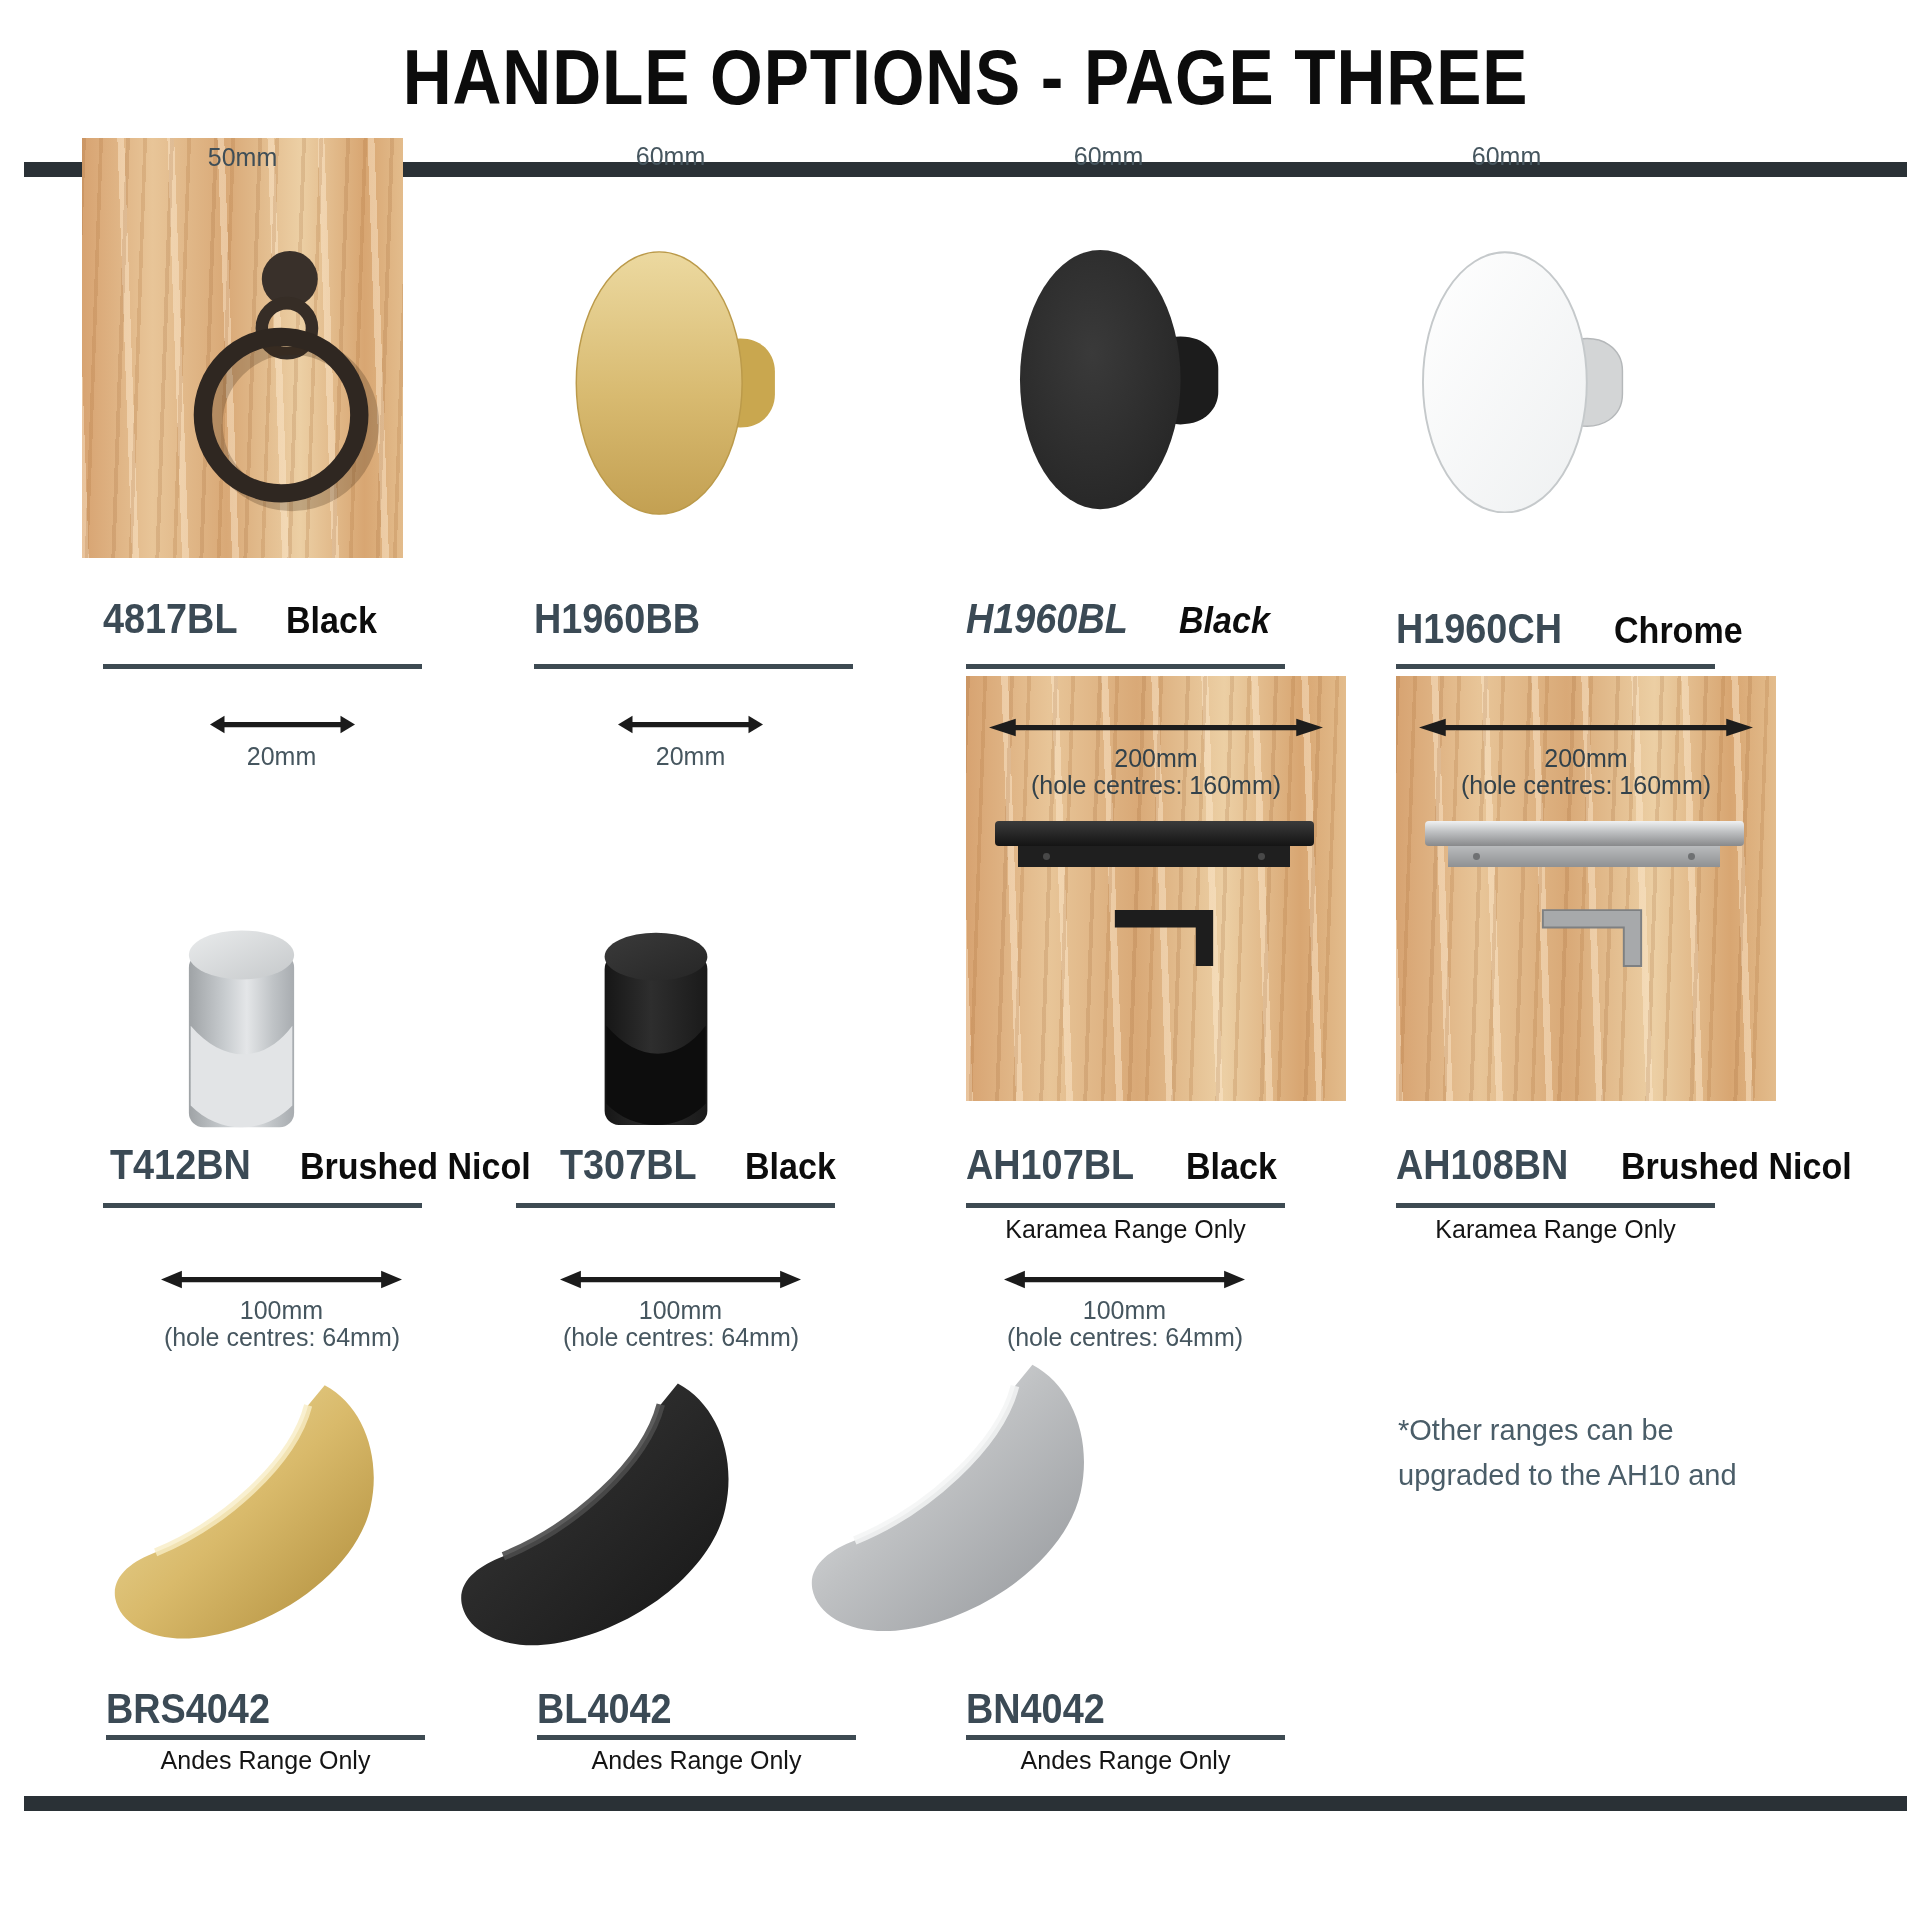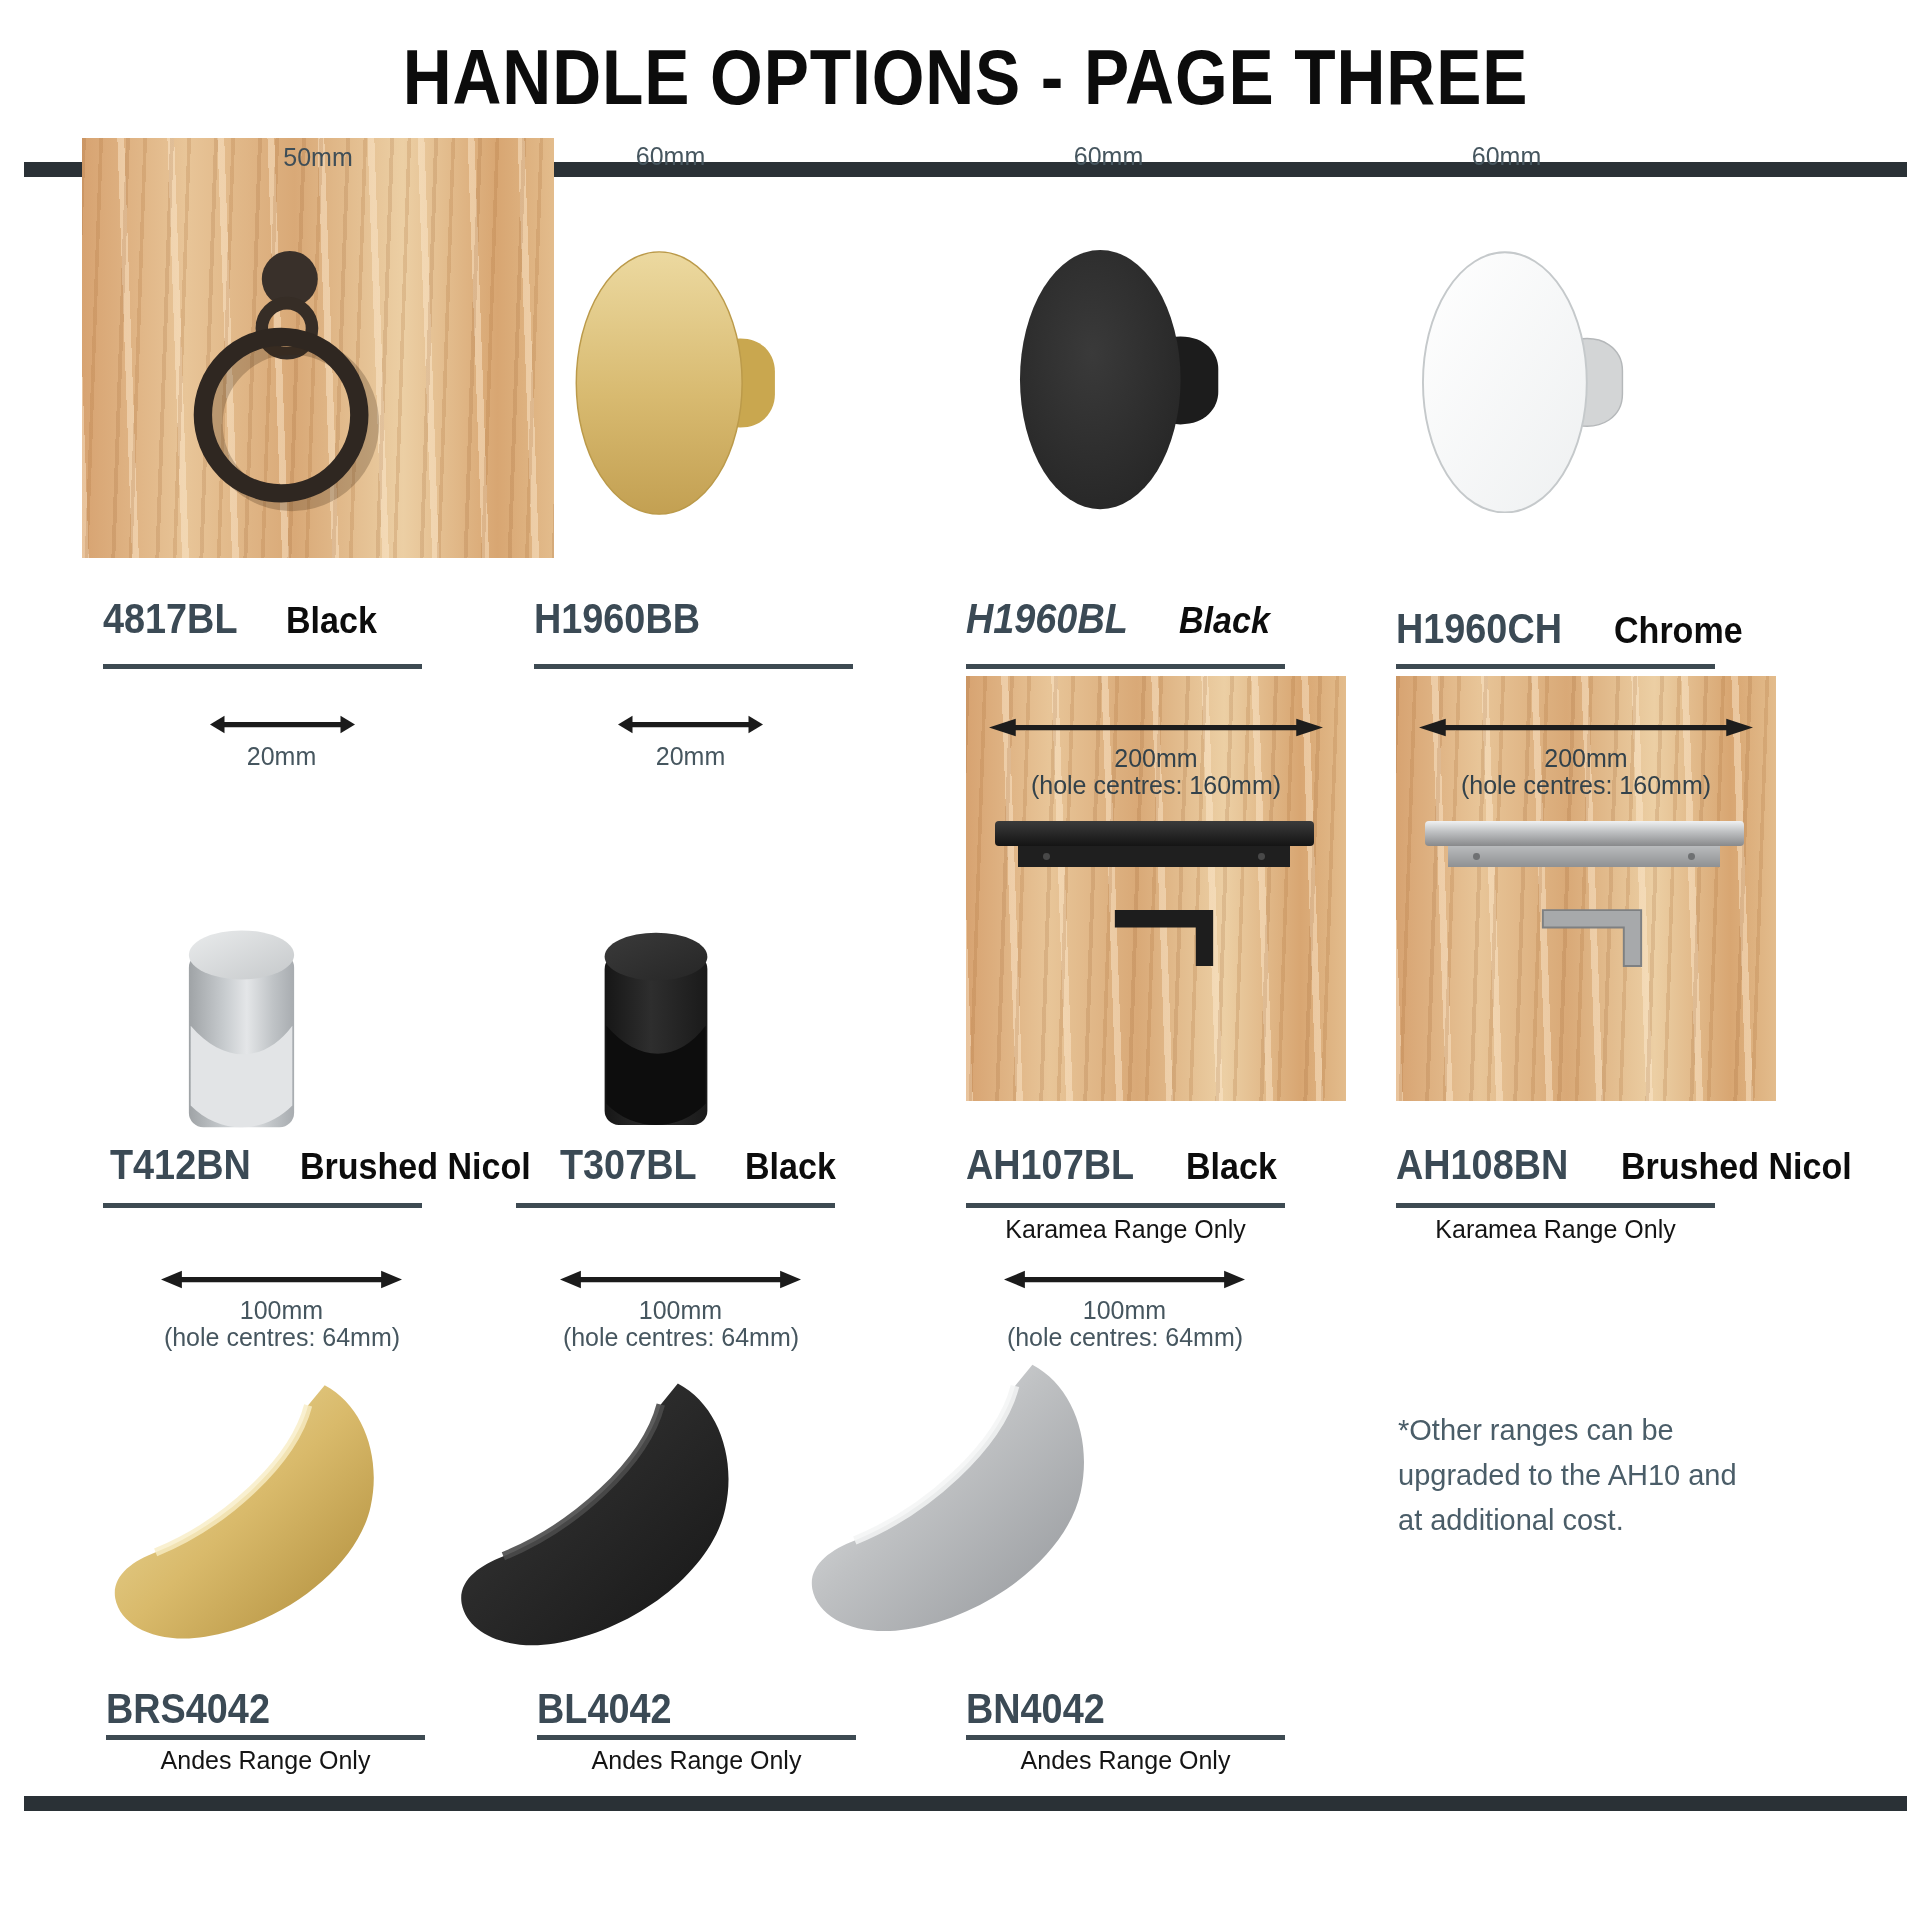--- a/index.html
+++ b/index.html
@@ -44,21 +44,21 @@
   .bar-plate::before{left:25px;} .bar-plate::after{right:25px;}
 </style>
 </head>
 <body>
 
 <div class="abs title-wrap">
   <span class="title">HANDLE OPTIONS - PAGE THREE</span>
 </div>
 <div class="abs hbar" style="top:162px;"></div>
 
-<div class="abs wood" style="left:82px;top:138px;width:472px;height:420px;">
+<div class="abs wood" style="left:82px;top:138px;width:321px;height:420px;">
   <div class="abs dim ctr" style="left:0;top:4.8px;width:100%;color:#3f4e57;">50mm</div>
   <svg class="abs" style="left:0;top:0;" width="404" height="420" viewBox="0 0 418 435">
     <circle cx="215" cy="146" r="29" fill="#39302a"></circle>
     <circle cx="212" cy="197" r="26" fill="none" stroke="#362d26" stroke-width="13"></circle>
     <circle cx="210" cy="291" r="81" fill="none" stroke="rgba(60,40,20,0.25)" stroke-width="19" transform="translate(7,5)"></circle>
     <circle cx="206" cy="287" r="81" fill="none" stroke="#2f2721" stroke-width="19"></circle>
   </svg>
 </div>
 
 <div class="abs dim ctr" style="left:574px;top:142px;width:193px;">60mm</div>
@@ -289,17 +289,16 @@
 <div class="abs rule" style="left:106px;top:1735px;"></div>
 <div class="abs rule" style="left:537px;top:1735px;"></div>
 <div class="abs rule" style="left:966px;top:1735px;"></div>
 <div class="abs range" style="left:106px;top:1746px;">Andes Range Only</div>
 <div class="abs range" style="left:537px;top:1746px;">Andes Range Only</div>
 <div class="abs range" style="left:966px;top:1746px;">Andes Range Only</div>
 
 <div class="abs note" style="left:1398px;top:1408px;">
   <div>*Other ranges can be</div>
   <div>upgraded to the AH10 and</div>
-  <div>at additional cost.</div>
 </div>
 
 <div class="abs hbar" style="top:1796px;"></div>
 
 
 </body></html>

